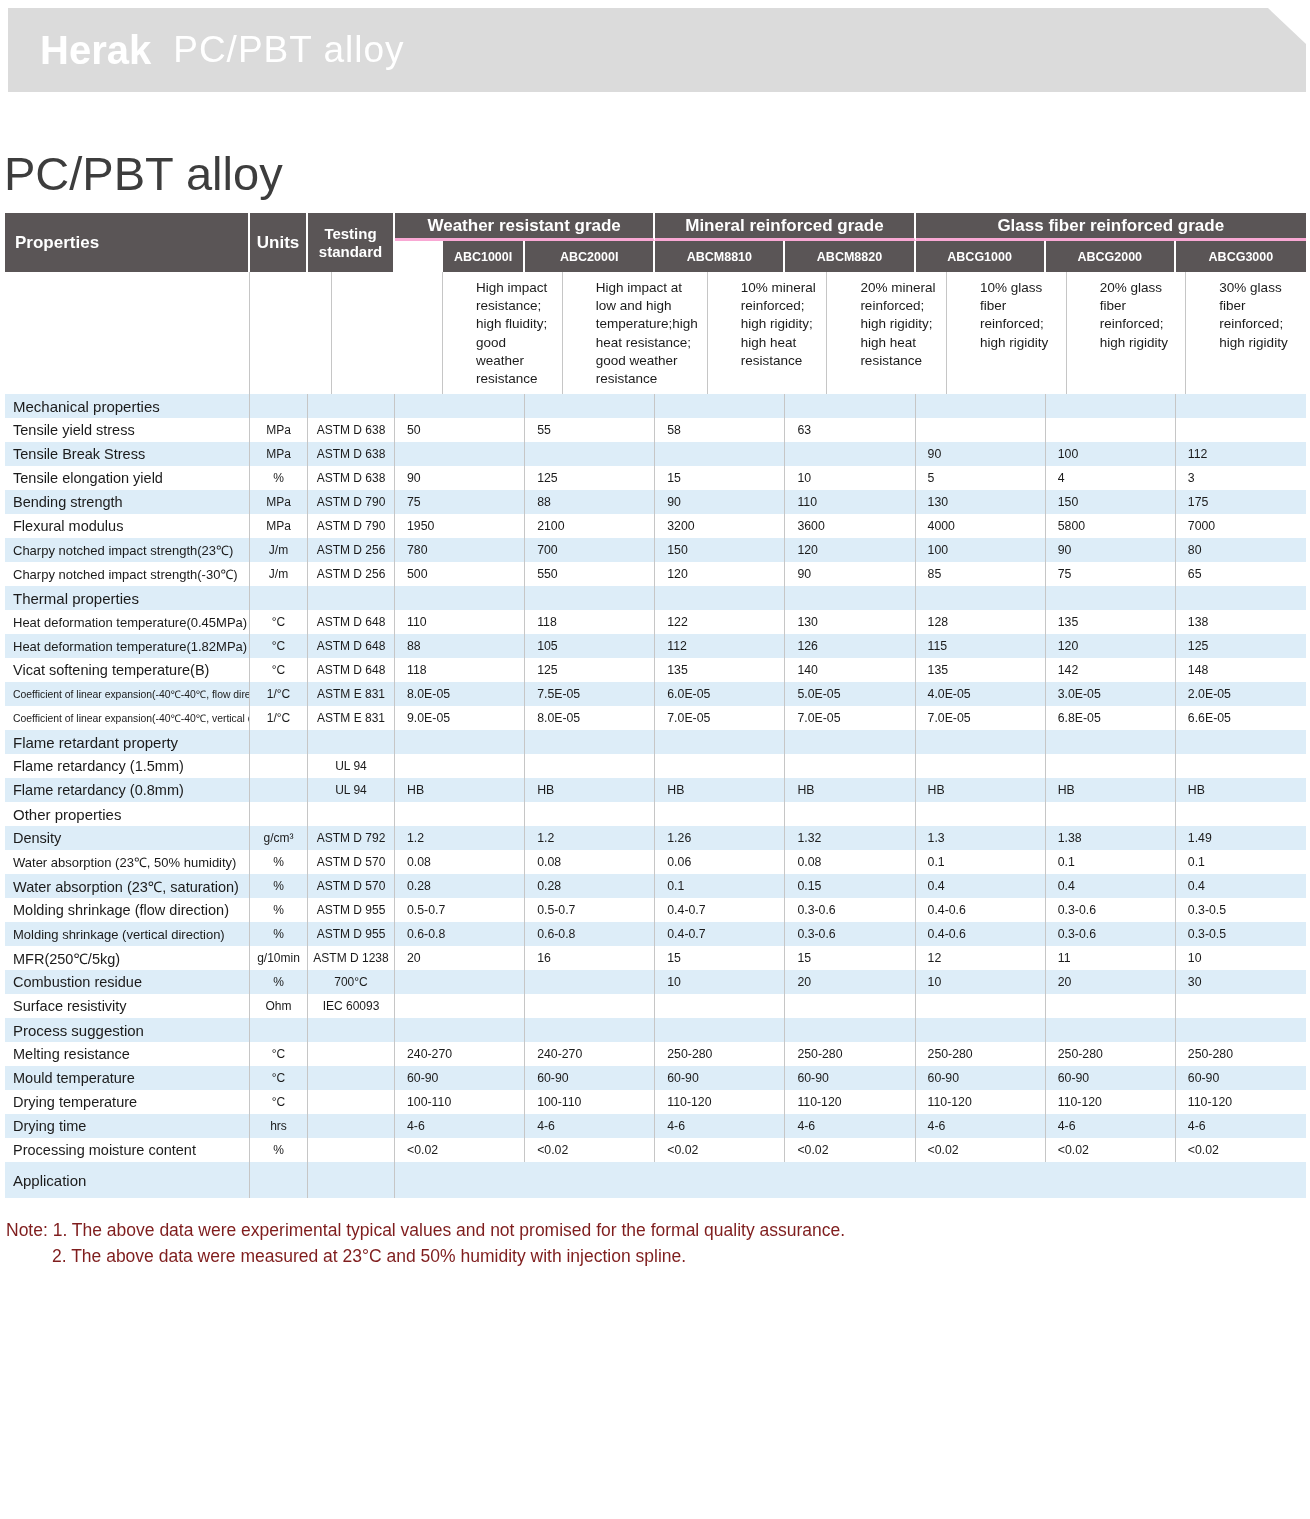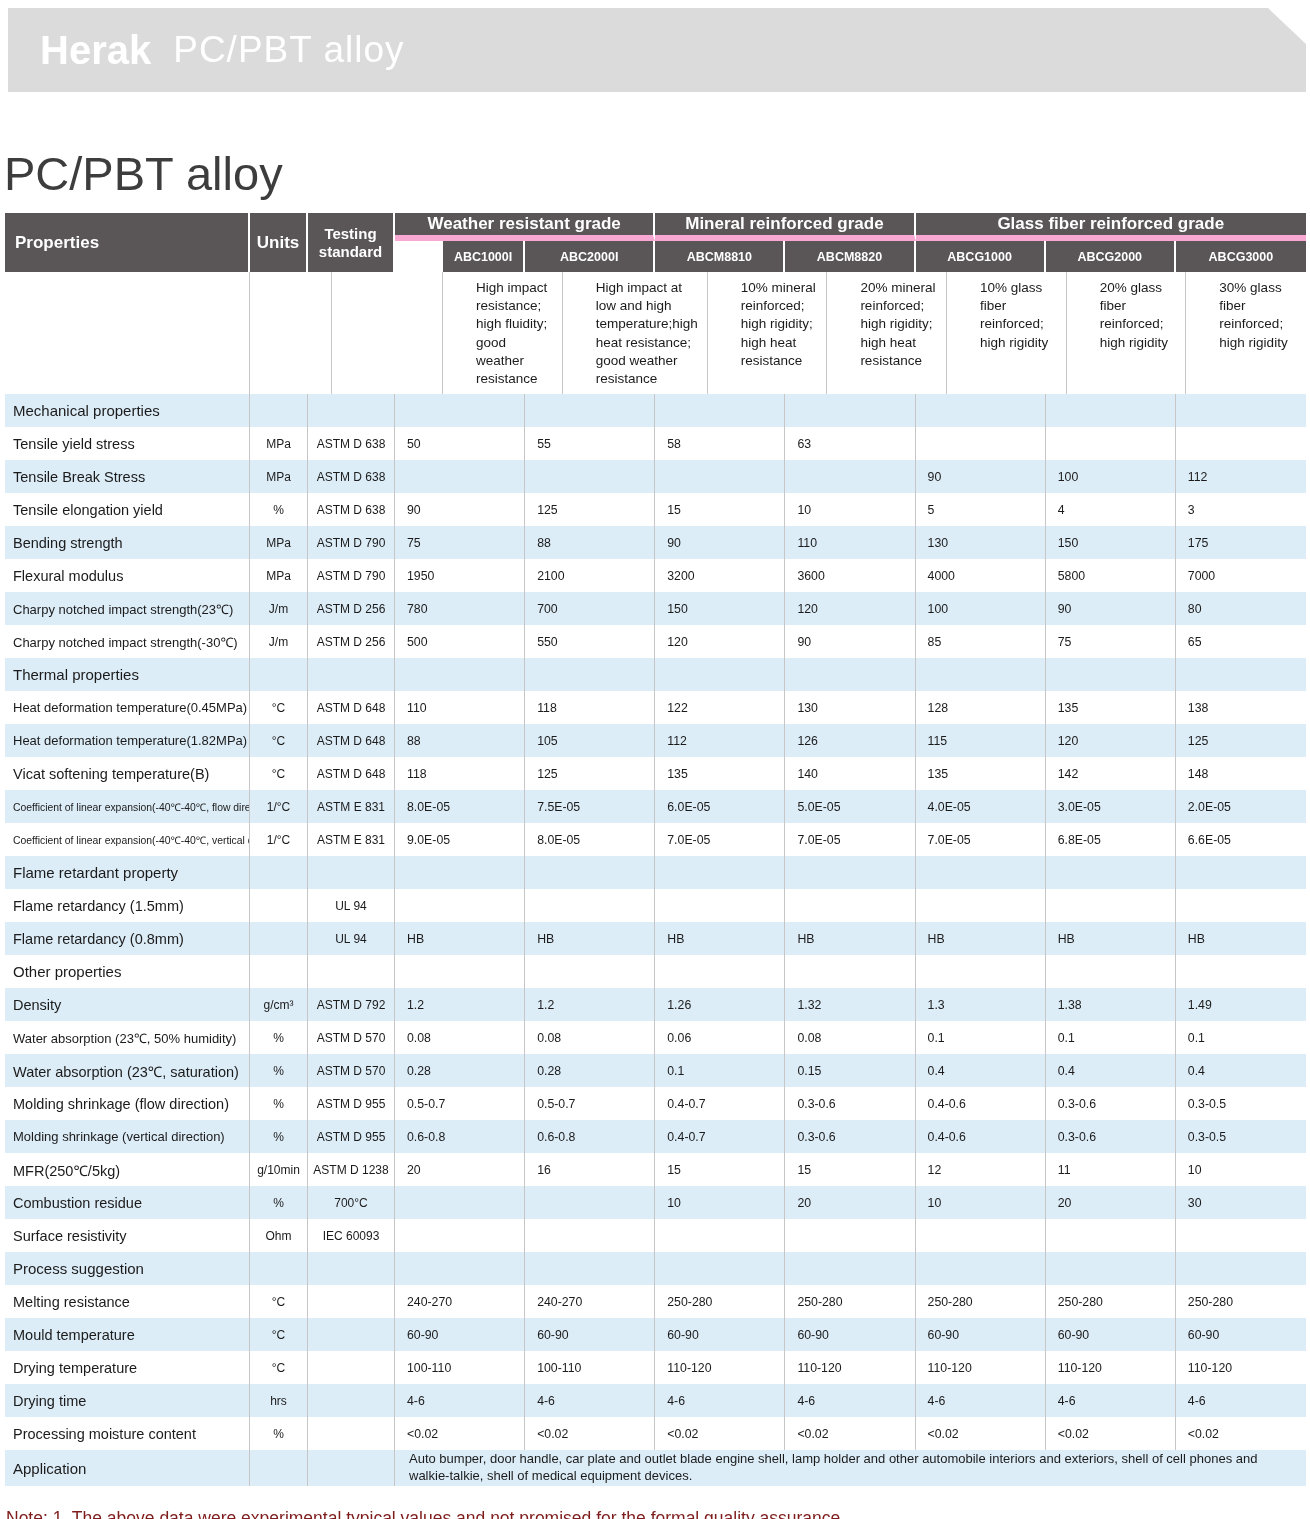--- a/index.html
+++ b/index.html
@@ -21,25 +21,25 @@
   .grid *{box-sizing:border-box;}
 
   
   .thead{grid-template-rows:28px 31px;}
   .hcell{background:#5a5556;color:#ffffff;font-weight:bold;
     display:flex;align-items:center;justify-content:center;border-right:2px solid #ffffff;}
   .hcell.last{border-right:none;}
   .h-props{grid-row:1/3;grid-column:1;justify-content:flex-start;padding-left:10px;font-size:17px;}
   .h-units{grid-row:1/3;grid-column:2;font-size:17px;}
   .h-test{grid-row:1/3;grid-column:3;font-size:15px;text-align:center;line-height:1.15;}
-  .h-group{grid-row:1;font-size:17px;border-bottom:6px solid #f9a8d4;}
+  .h-group{grid-row:1;font-size:17px;border-bottom:3px solid #f9a8d4;}
   .h-model{grid-row:2;font-size:12.5px;}
 
   
-  .row{height:33px;}
+  .row{height:24px;}
   .cell{border-right:1px solid #c6c6c6;display:flex;align-items:center;overflow:hidden;}
   .cell.lastcol{border-right:none;}
   .row-blue{background:#ddedf8;}
   .row-white{background:#ffffff;}
   .lbl{padding-left:8px;font-size:14.5px;white-space:nowrap;}
   .lbl-sm{font-size:13px;}
   .lbl-xs{font-size:10.4px;}
   .section-lbl{padding-left:8px;font-size:15px;white-space:nowrap;}
   .ucell{justify-content:center;font-size:12px;text-align:center;}
   .scell{justify-content:center;font-size:12px;white-space:nowrap;}
@@ -481,21 +481,20 @@
         <div class="cell vcell">&lt;0.02</div>
         <div class="cell vcell">&lt;0.02</div>
         <div class="cell vcell">&lt;0.02</div>
         <div class="cell vcell">&lt;0.02</div>
         <div class="cell vcell lastcol">&lt;0.02</div>
       </div>
       <div class="grid row row-blue app-row">
         <div class="cell section-lbl">Application</div>
         <div class="cell ucell"></div>
         <div class="cell scell"></div>
-        <div class="app-text">Auto bumper, door handle, car plate and outlet blade engine shell, lamp holder and other automobile interiors and exteriors, shell of cell phones and walkie-talkie, shell of medical equipment devices.</div>
       </div>
     </div>
 </div>
 
 <div class="notes">
   <div>Note: 1. The above data were experimental typical values and not promised for the formal quality assurance.</div>
   <div class="note-line2">2. The above data were measured at 23°C and 50% humidity with injection spline.</div>
 </div>
 
 </body></html>

